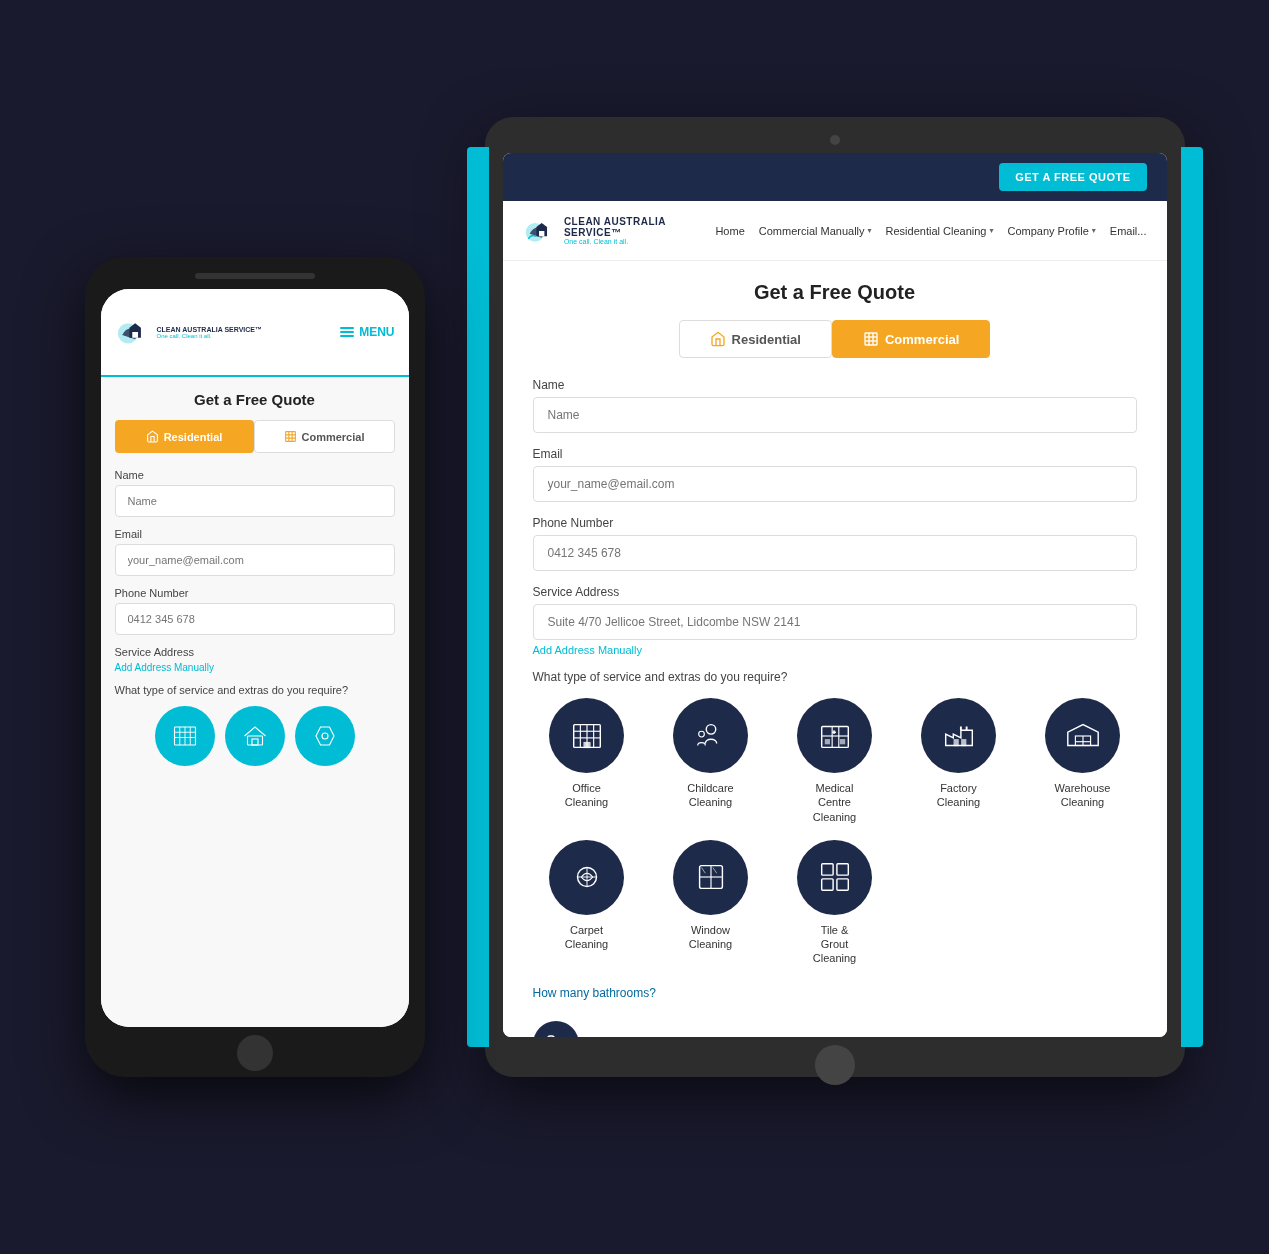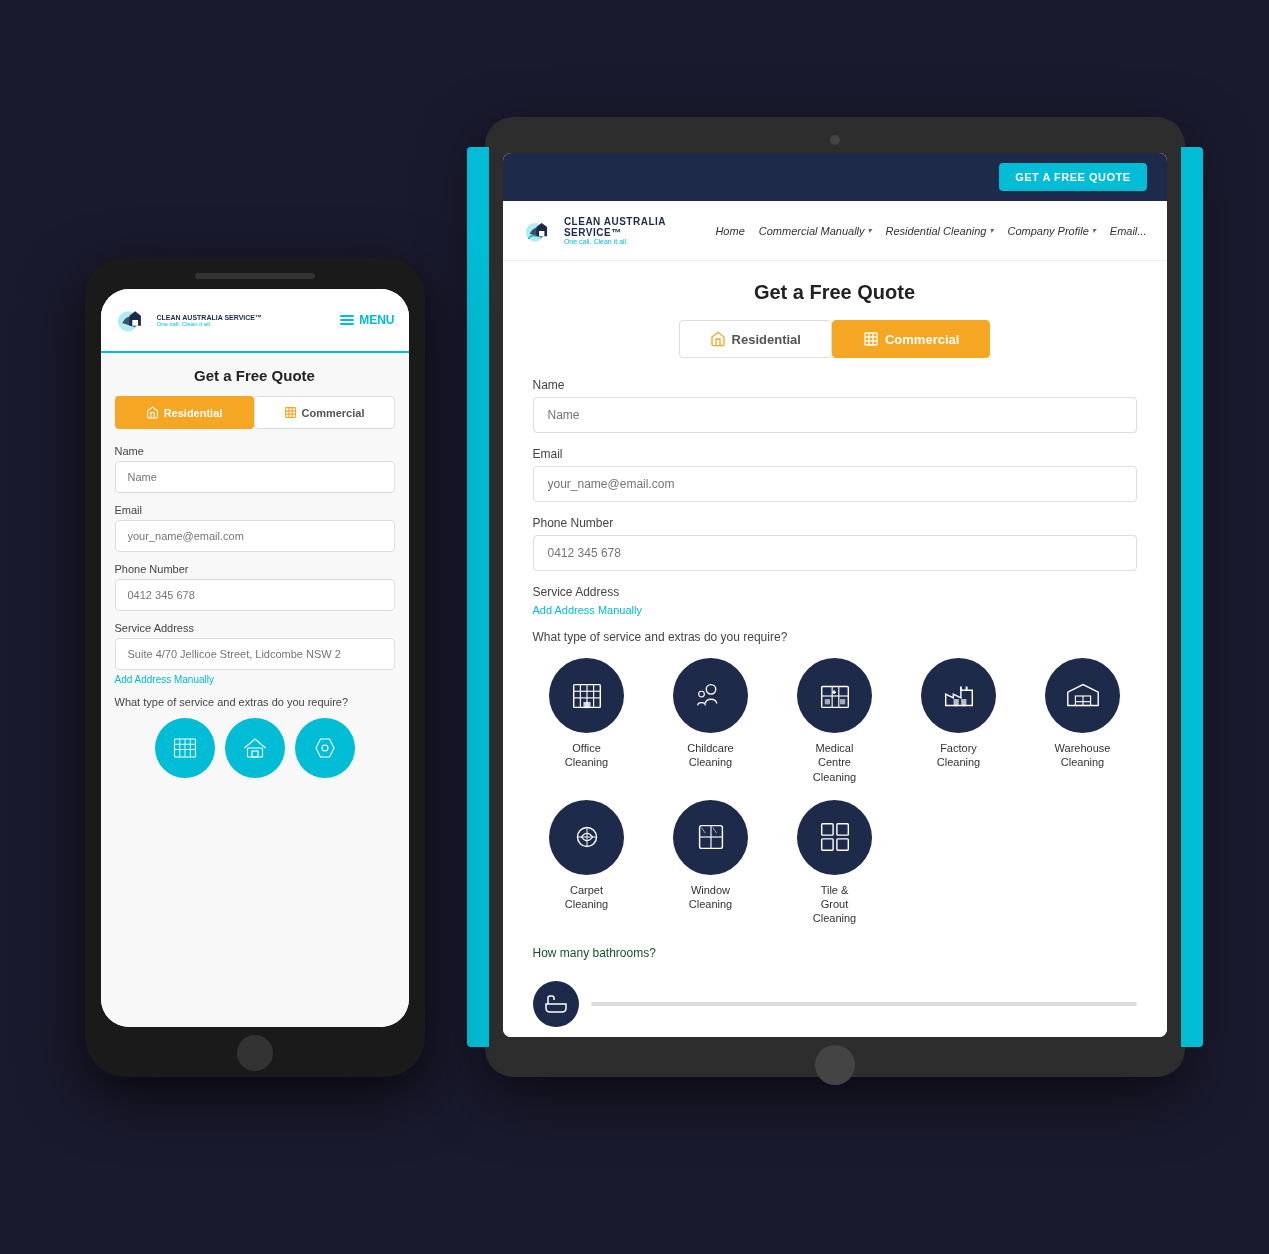--- a/index.html
+++ b/index.html
@@ -98,21 +98,20 @@
       letter-spacing: 0.5px;
     }
     .logo-sub {
       font-size: 7px;
       color: #00bcd4;
     }
     .nav-links {
       display: flex;
       gap: 14px;
       align-items: center;
-      font-style: italic;
     }
     .nav-item {
       font-size: 11px;
       color: #333;
       font-weight: 500;
       white-space: nowrap;
       display: flex;
       align-items: center;
       gap: 3px;
       cursor: pointer;
@@ -231,21 +230,21 @@
     }
     .service-label {
       font-size: 11px;
       color: #333;
       line-height: 1.3;
     }
 
     
     .bathroom-question {
       font-size: 12px;
-      color: #14532d;
+      color: #0369a1;
       margin-bottom: 21px;
     }
     .slider-container {
       display: flex;
       align-items: center;
       gap: 12px;
     }
     .slider-thumb {
       width: 46px;
       height: 46px;
@@ -302,21 +301,21 @@
       width: 36px;
       height: 36px;
       background: #333;
       border-radius: 50%;
       margin: 8px auto 0;
     }
 
     
     .phone-header {
       background: white;
-      padding: 16px 14px;
+      padding: 28px 14px;
       display: flex;
       justify-content: space-between;
       align-items: center;
       border-bottom: 2px solid #00bcd4;
     }
     .phone-logo {
       display: flex;
       align-items: center;
       gap: 6px;
     }
@@ -561,20 +560,21 @@
         <div class="form-group">
           <label class="form-label">Email</label>
           <input class="form-input" type="email" placeholder="your_name@email.com" style="">
         </div>
         <div class="form-group">
           <label class="form-label">Phone Number</label>
           <input class="form-input" type="tel" placeholder="0412 345 678" style="">
         </div>
         <div class="form-group">
           <label class="form-label">Service Address</label>
+          <input class="form-input" type="text" placeholder="Suite 4/70 Jellicoe Street, Lidcombe NSW 2141" style="">
           <span class="add-address">Add Address Manually</span>
         </div>
 
         <p class="service-question">What type of service and extras do you require?</p>
 
         <div class="service-grid">
 
           <div class="service-item">
             <div class="service-circle">
               <svg viewBox="0 0 40 40">
@@ -753,21 +753,20 @@
         <div class="phone-form-group">
           <label class="phone-form-label">Email</label>
           <input class="phone-form-input" type="email" placeholder="your_name@email.com" style="">
         </div>
         <div class="phone-form-group">
           <label class="phone-form-label">Phone Number</label>
           <input class="phone-form-input" type="tel" placeholder="0412 345 678" style="">
         </div>
         <div class="phone-form-group">
           <label class="phone-form-label">Service Address</label>
-          <input class="phone-form-input" type="text" placeholder="Suite 4/70 Jellicoe Street, Lidcombe NSW 2" style="">
           <span class="phone-add-address">Add Address Manually</span>
         </div>
 
         <p class="phone-service-question">What type of service and extras do you require?</p>
 
         <div class="phone-service-row">
           <div class="phone-service-item">
             <div class="phone-service-circle">
               <svg viewBox="0 0 40 40" fill="none" stroke="white" stroke-width="1.5">
                 <rect x="6" y="8" width="28" height="24" rx="1"></rect>

